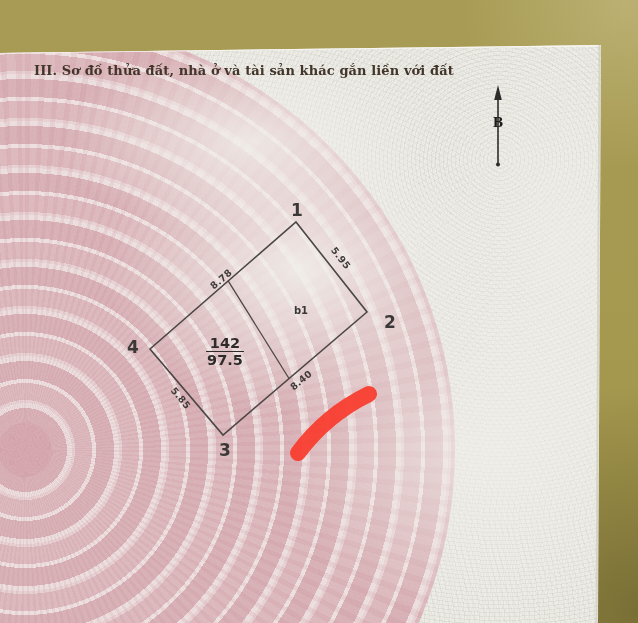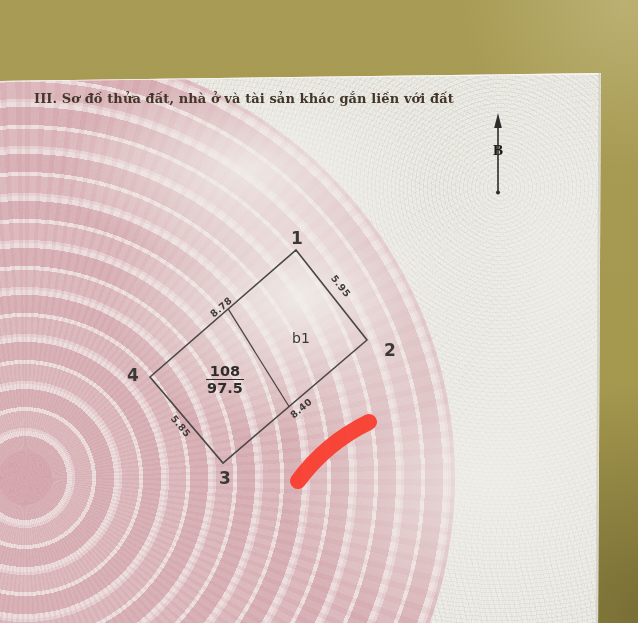--- a/index.html
+++ b/index.html
@@ -12,21 +12,21 @@
       linear-gradient(180deg,#a89b55 0%,#a5984f 55%,#9f924a 100%);}
 
   
   .page{position:absolute;inset:0;
     clip-path:polygon(0px 53px, 601px 45px, 598px 623px, 0px 623px);
     background-color:#edece6;
     background-image:
       repeating-radial-gradient(circle at 500px 160px, rgba(148,152,140,0.13) 0 1px, transparent 1px 4px),
       repeating-radial-gradient(circle at 180px 640px, rgba(148,152,140,0.10) 0 1px, transparent 1px 5px),
       repeating-radial-gradient(circle at 640px 520px, rgba(148,152,140,0.08) 0 1px, transparent 1px 6px),
-      repeating-linear-gradient(100deg, rgba(140,150,140,0.05) 0 1px, transparent 1px 3px); margin-top: 28px;}
+      repeating-linear-gradient(100deg, rgba(140,150,140,0.05) 0 1px, transparent 1px 3px);}
 
   
   .drum{position:absolute;left:-405px;top:20px;width:860px;height:860px;border-radius:50%;
     opacity:.85;
     background:
       repeating-conic-gradient(from 0deg, rgba(190,120,132,0.18) 0deg 0.9deg, rgba(190,120,132,0.03) 0.9deg 2.2deg),
       radial-gradient(circle, #d5a0aa 0 26px, rgba(213,160,170,0) 28px),
       repeating-radial-gradient(circle,
         #e9d1d4 0 3px,
         #dcb4ba 3px 20px,
@@ -55,21 +55,21 @@
   .c3{left:225px;top:450px;} .c4{left:133px;top:347px;}
 
   .edge-label{position:absolute;font-size:9.5px;font-weight:600;color:#3e3b38;
     letter-spacing:.4px;white-space:nowrap;}
   .e12{left:341px;top:258px;transform:translate(-50%,-50%) rotate(52deg);}
   .e23{left:301px;top:380px;transform:translate(-50%,-50%) rotate(-40deg);}
   .e34{left:181px;top:398px;transform:translate(-50%,-50%) rotate(50deg);}
   .e41{left:221px;top:279px;transform:translate(-50%,-50%) rotate(-41deg);}
 
   .sub-area{position:absolute;left:301px;top:310px;transform:translate(-50%,-50%);
-    font-size:14px;font-weight:400;color:#3a3836;}
+    font-size:10px;font-weight:700;color:#3a3836;}
 
   .fraction{position:absolute;left:206px;top:335px;width:38px;text-align:center;
     color:#2e2c2a;font-weight:600;}
   .fraction .num{font-size:14.5px;line-height:16px;border-bottom:1.5px solid #2e2c2a;}
   .fraction .den{font-size:14.5px;line-height:17px;}
 
   .north-label{position:absolute;left:498px;top:122px;transform:translate(-50%,-50%);
     font-family:"DejaVu Serif","Liberation Serif",serif;
     font-size:12.5px;font-weight:bold;color:#1f1d1b;}
 </style>
@@ -110,18 +110,18 @@
     <span class="corner-label c4">4</span>
 
     <span class="edge-label e12">5.95</span>
     <span class="edge-label e23">8.40</span>
     <span class="edge-label e34">5.85</span>
     <span class="edge-label e41">8.78</span>
 
     <span class="sub-area">b1</span>
 
     <div class="fraction">
-      <div class="num">108</div>
+      <div class="num">142</div>
       <div class="den">97.5</div>
     </div>
 
   </div>
 </div>
 
 </body></html>

